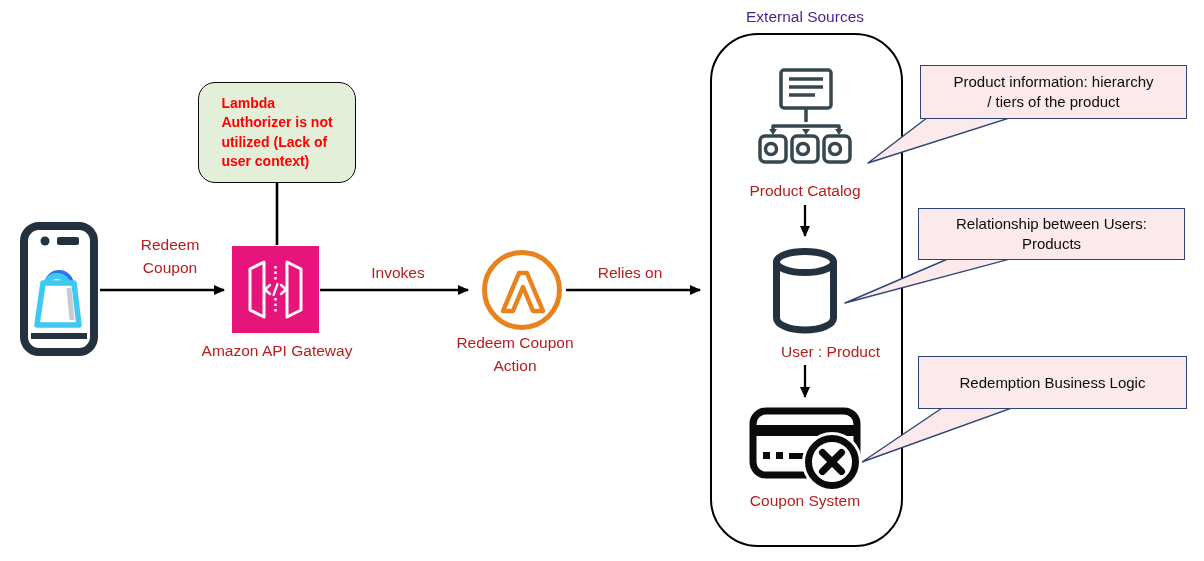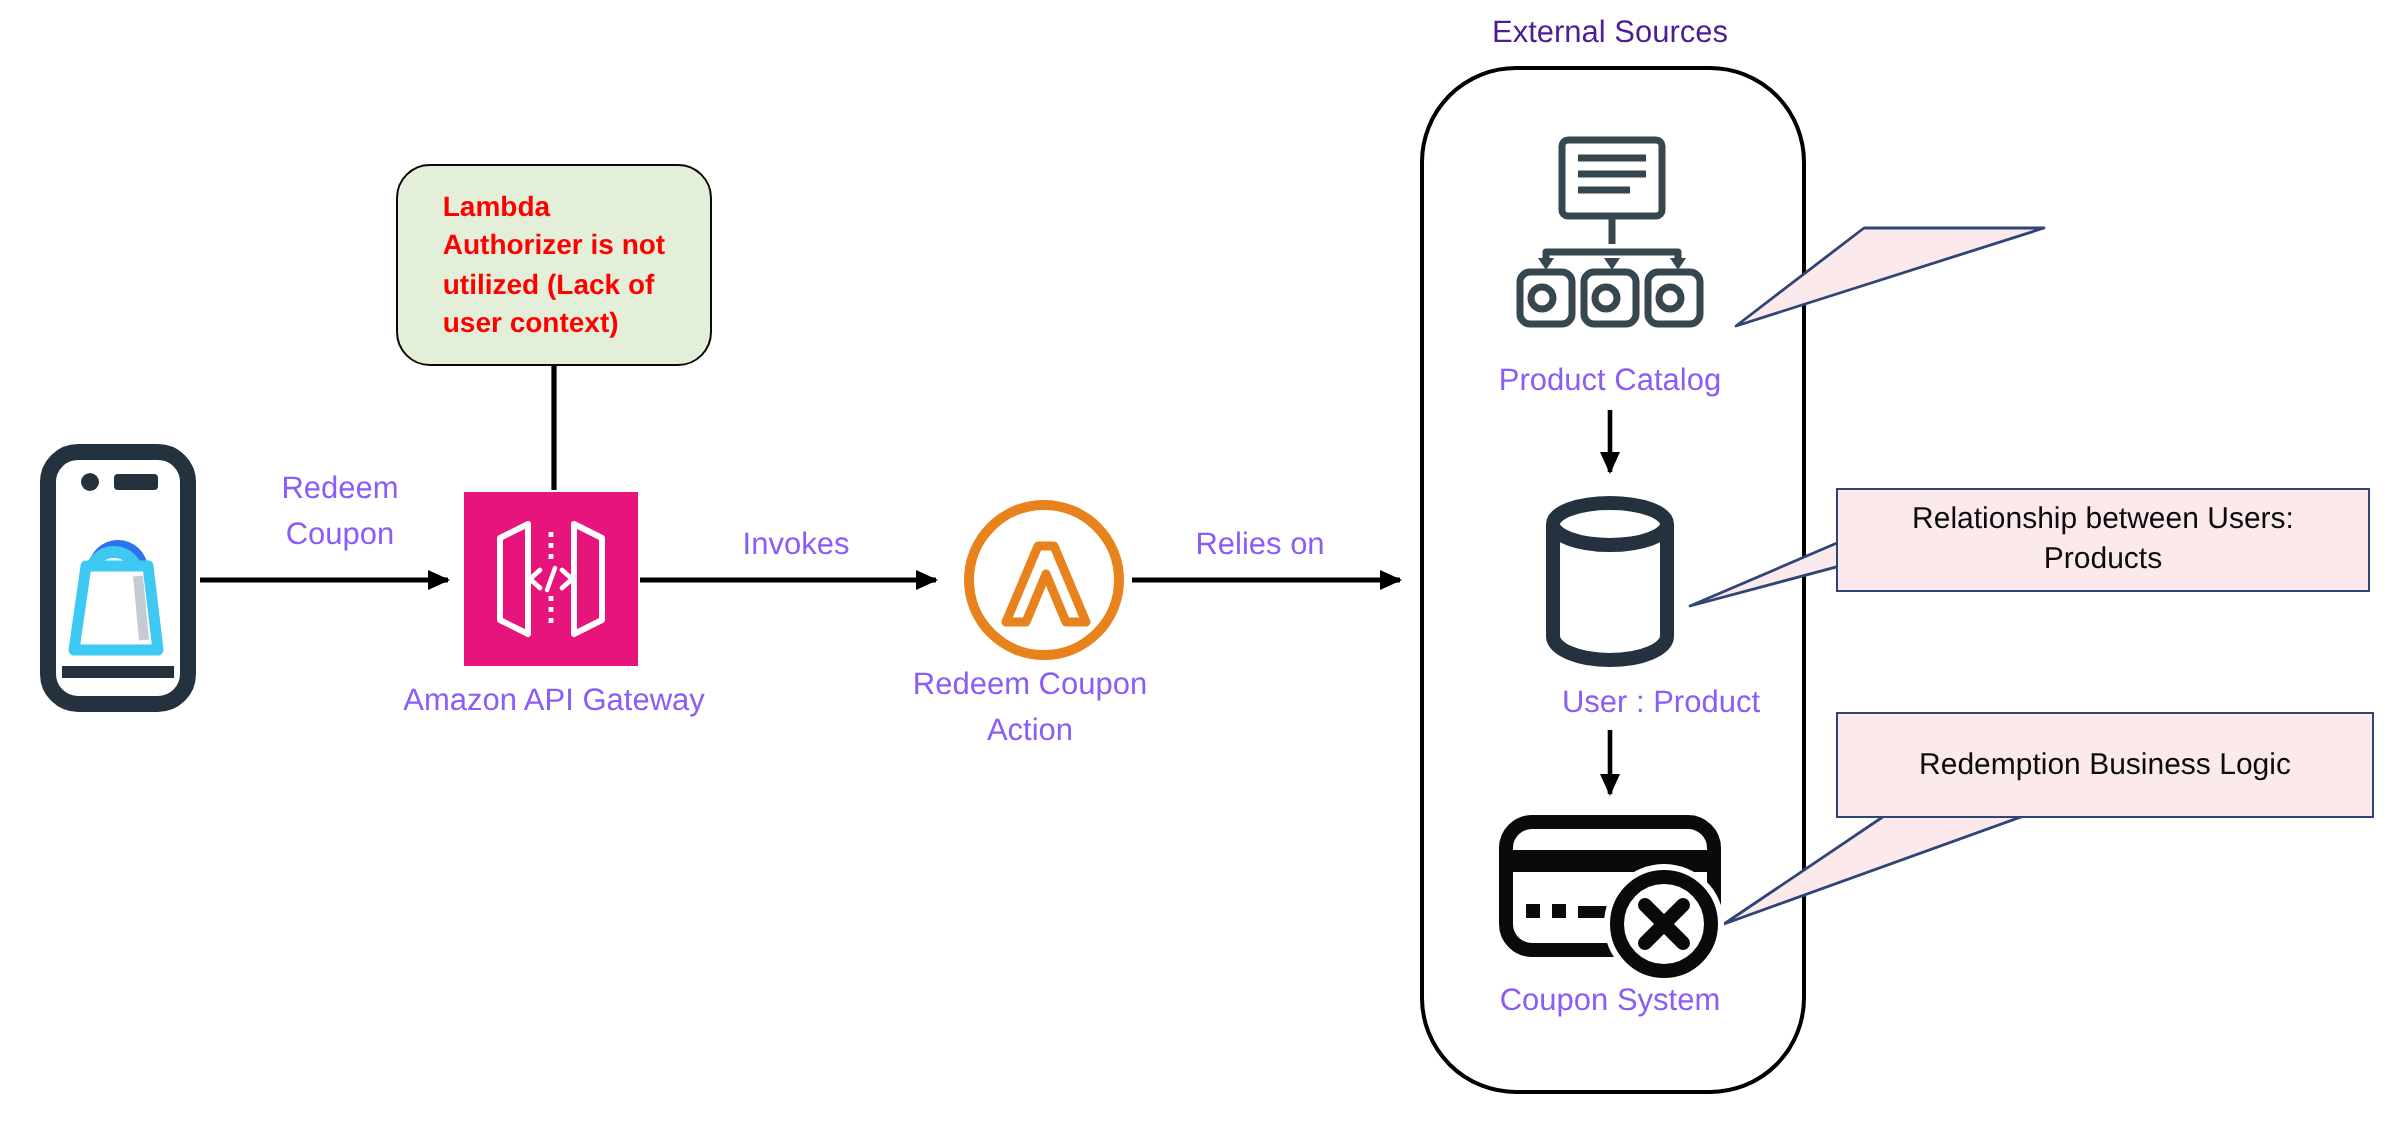--- a/index.html
+++ b/index.html
@@ -1,34 +1,34 @@
 <!DOCTYPE html>
 <html><head>
 <meta charset="utf-8">
 <style>
   html,body{margin:0;padding:0;background:#ffffff;}
   #stage{position:relative;width:1204px;height:561px;background:#fff;overflow:hidden;
          font-family:"Liberation Sans",sans-serif;color:#111;}
   #overlay{position:absolute;left:0;top:0;z-index:1;}
   .node{position:absolute;z-index:2;}
   .lbl{position:absolute;z-index:2;font-size:15.5px;line-height:1.5;text-align:center;
-       white-space:pre-line;color:#8b5cf6;}
+       white-space:pre-line;color:#b91c1c;}
   .note-box{position:absolute;left:198px;top:82px;width:156px;height:99px;z-index:2;
        background:#E3EFD9;border:1.6px solid #0a0a0a;border-radius:17px;
        display:flex;align-items:center;justify-content:center;text-align:left;
        font-size:14px;line-height:19.5px;font-weight:600;color:#FF0000;white-space:pre-line;}
   .ext-container{position:absolute;left:710px;top:33px;width:189px;height:510px;z-index:0;
        border:2.6px solid #000;border-radius:48px;background:transparent;}
   .ext-title{position:absolute;left:710px;top:8px;width:190px;z-index:2;text-align:center;
        font-size:15.5px;color:#4c1d95;}
   .callout{position:absolute;z-index:2;background:#FBE9EC;border:1.5px solid #2F4576;
        display:flex;align-items:center;justify-content:center;text-align:center;
        font-size:15px;line-height:20px;color:#0c0c0c;white-space:pre-line;}
   #callout-1{left:920px;top:65px;width:265px;height:52px;}
-  #callout-2{left:918px;top:208px;width:265px;height:50px;margin-top:36px;}
+  #callout-2{left:918px;top:208px;width:265px;height:50px;}
   #callout-3{left:918px;top:356px;width:267px;height:51px;}
 </style>
 </head>
 <body>
 
 <div id="stage">
 
   <svg id="overlay" width="1204" height="561" viewBox="0 0 1204 561">
     <defs>
       <marker id="ah" markerUnits="userSpaceOnUse" markerWidth="13" markerHeight="12" refX="10" refY="5" orient="auto">
@@ -140,20 +140,24 @@
       <rect x="28" y="46" width="7" height="7" fill="#0a0a0a"></rect>
       <rect x="41" y="47" width="22" height="6" fill="#0a0a0a"></rect>
       <circle cx="84" cy="56" r="30" fill="#fff"></circle>
       <circle cx="84" cy="56" r="23.5" fill="#fff" stroke="#0a0a0a" stroke-width="7"></circle>
       <line x1="74.5" y1="46.5" x2="93.5" y2="65.5" stroke="#0a0a0a" stroke-width="7" stroke-linecap="round"></line>
       <line x1="93.5" y1="46.5" x2="74.5" y2="65.5" stroke="#0a0a0a" stroke-width="7" stroke-linecap="round"></line>
     </svg>
   </div>
   <div class="lbl" style="left:730px;top:489px;width:150px;">Coupon System</div>
 
+  <div class="callout" id="callout-1">
+    <span>Product information: hierarchy
+/ tiers of the product</span>
+  </div>
   <div class="callout" id="callout-2">
     <span>Relationship between Users:
 Products</span>
   </div>
   <div class="callout" id="callout-3">
     <span>Redemption Business Logic</span>
   </div>
 
 </div>
 

